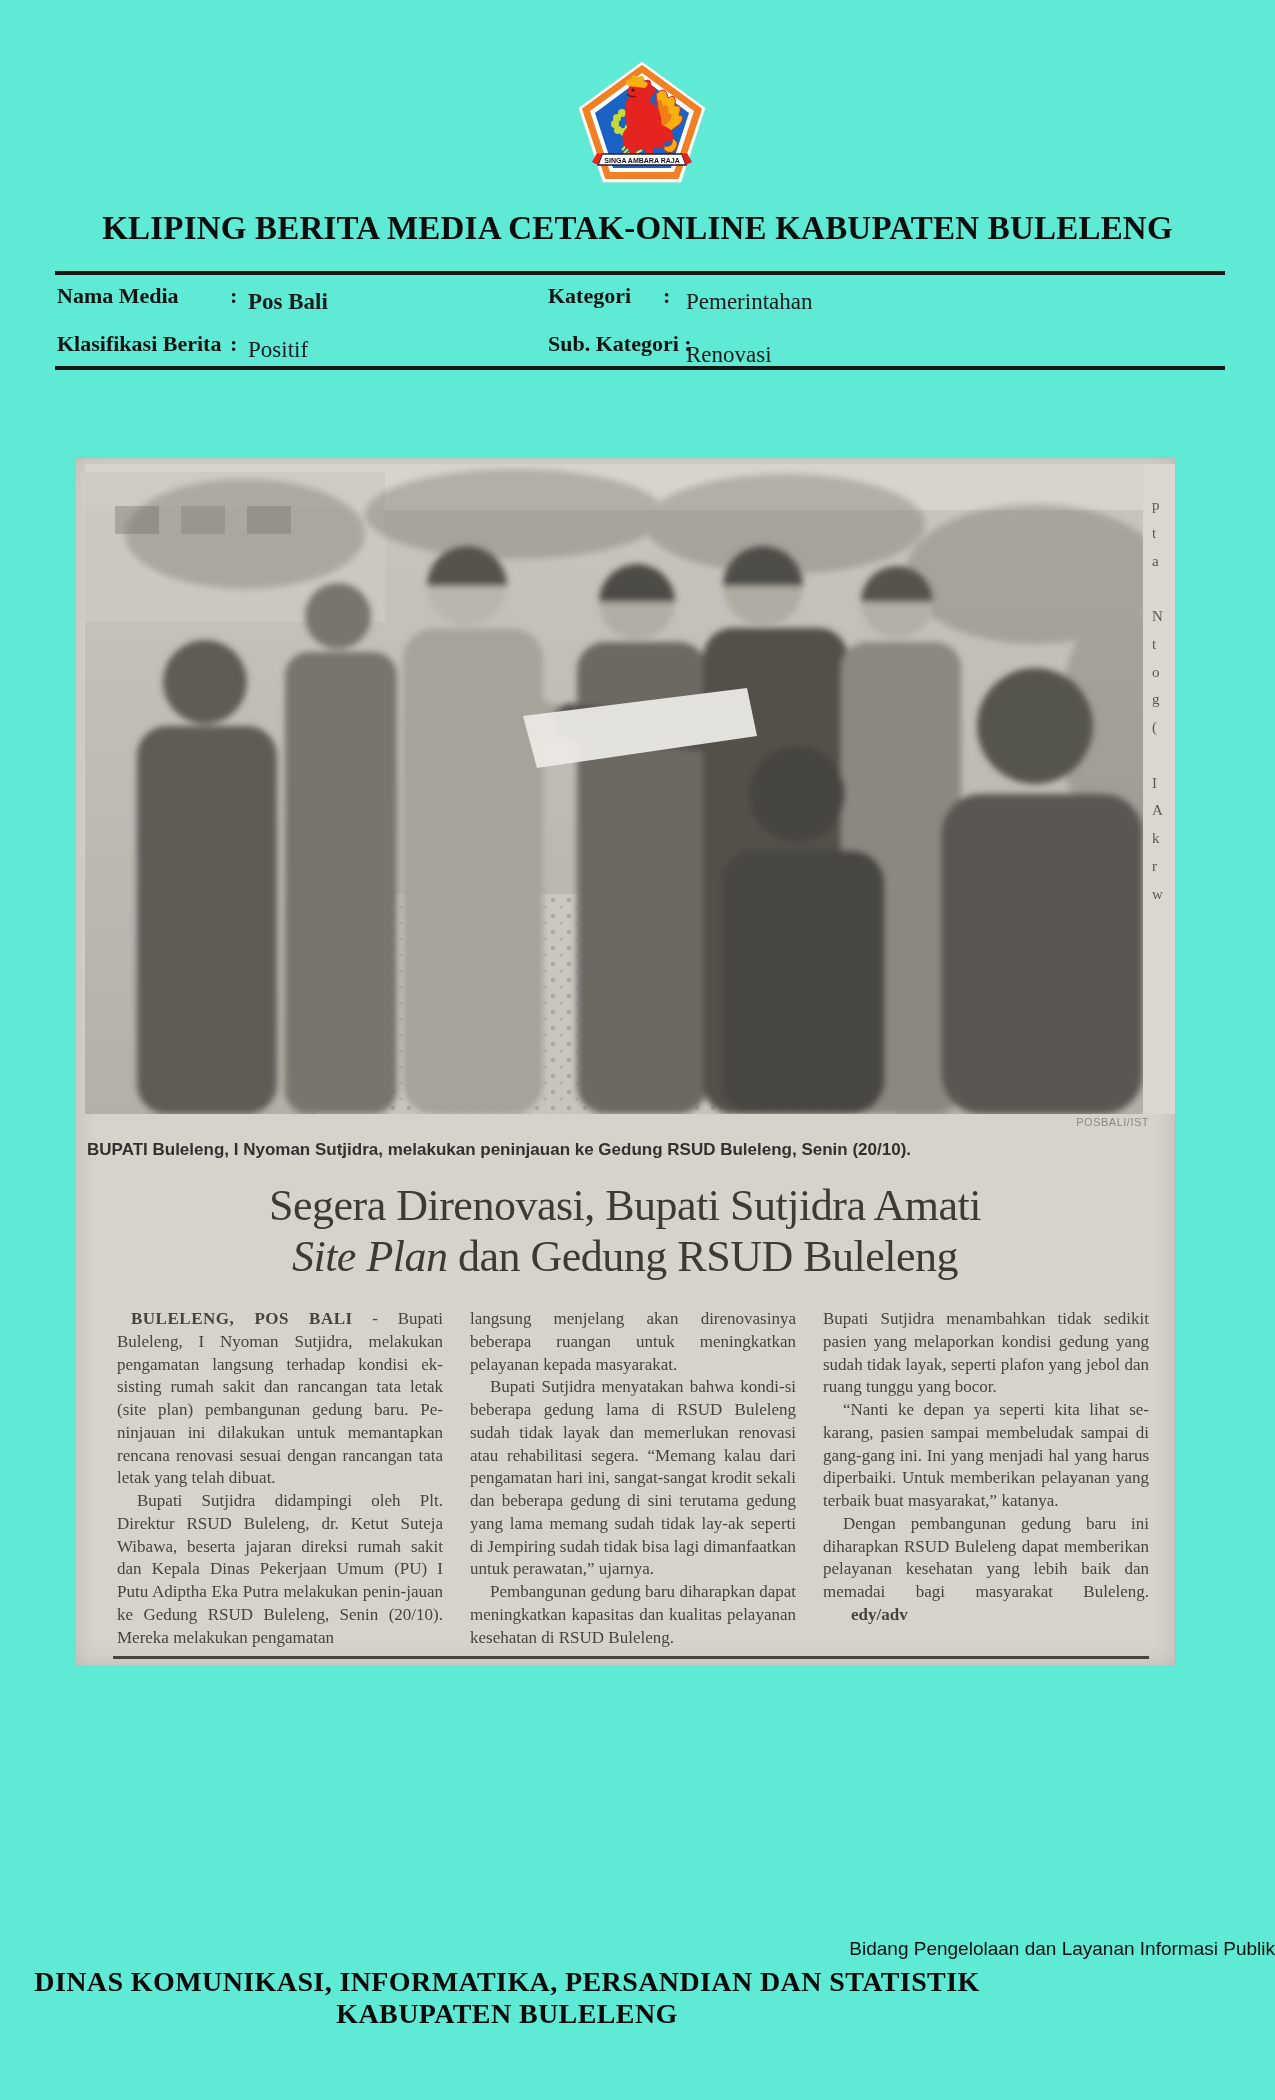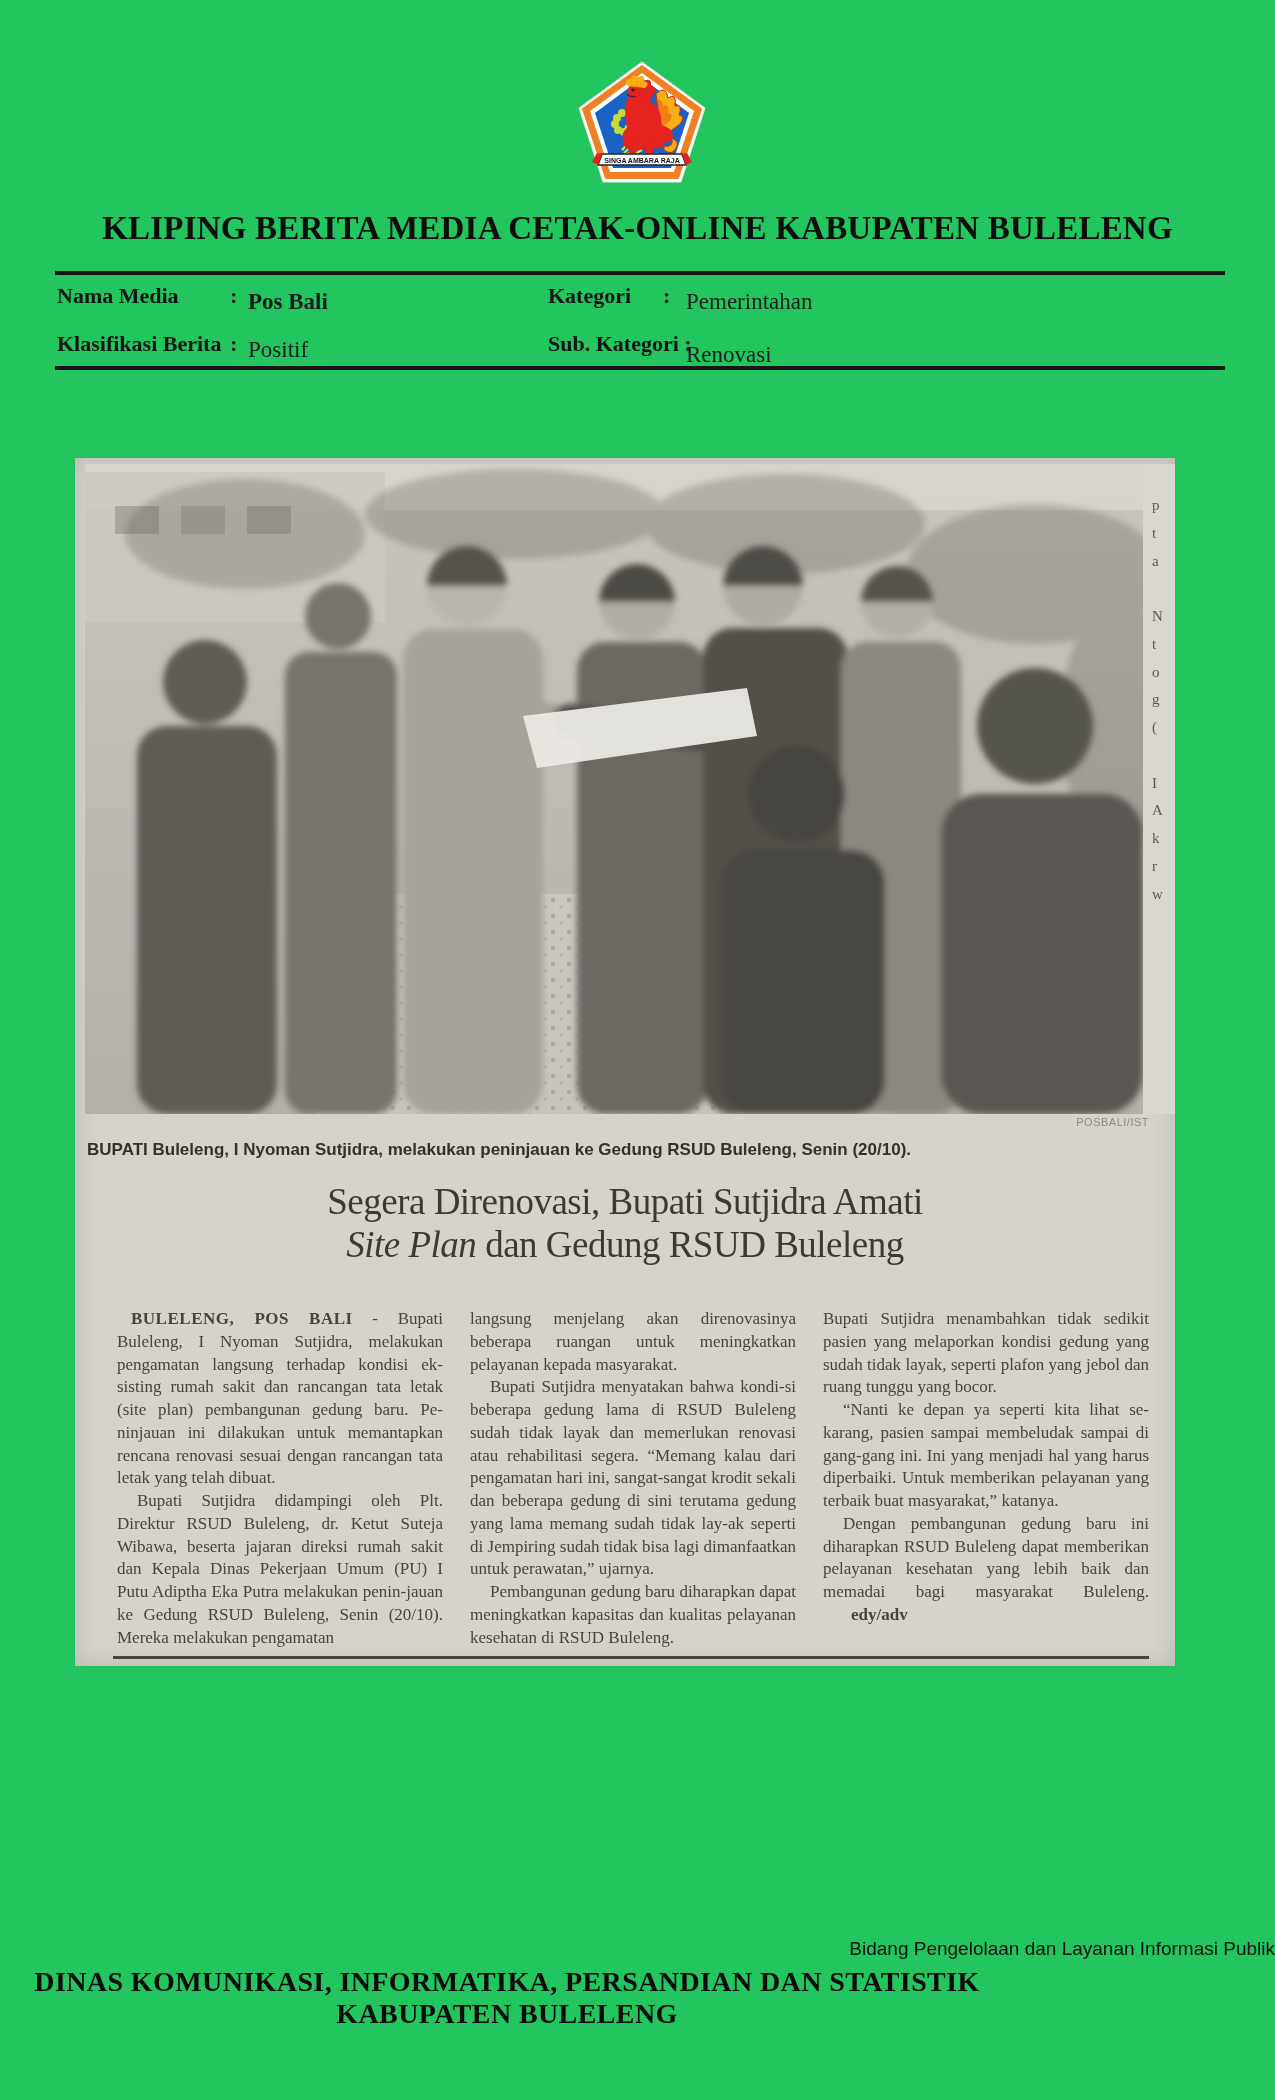--- a/index.html
+++ b/index.html
@@ -1,19 +1,19 @@
 <!DOCTYPE html>
 <html><head>
 <meta charset="utf-8">
 <style>
   * { margin:0; padding:0; box-sizing:border-box; }
   html,body { background:#ffffff; }
   .page {
     position:relative; width:1275px; height:2100px;
-    background:#22c55e; overflow:hidden;
+    background:#5eead4; overflow:hidden;
     font-family:"Liberation Serif", serif; color:#111;
   }
   
   .logo-box { position:absolute; left:572px; top:58px; width:140px; height:135px; }
   .doc-title {
     position:absolute; top:210px; left:0; width:1275px;
     text-align:center; font-size:33px; font-weight:bold;
     font-family:"Liberation Serif", serif; color:#0d0d0d; letter-spacing:0.2px;
   }
   .rule { position:absolute; left:55px; width:1170px; height:4px; background:#161616; }
@@ -42,21 +42,21 @@
     position:absolute; top:658px; right:26px; font-size:11px;
     font-family:"Liberation Sans", sans-serif; color:#8b8984; letter-spacing:.5px;
   }
   .caption {
     position:absolute; top:682px; left:12px; width:1050px;
     font-family:"Liberation Sans", sans-serif; font-weight:bold;
     font-size:17px; color:#32312d;
   }
   .headline {
     position:absolute; top:722px; left:0; width:1100px; text-align:center;
-    font-family:"Liberation Serif", serif; font-size:37px; line-height:1.17;
+    font-family:"Liberation Serif", serif; font-size:44px; line-height:1.17;
     color:#3b3a35; font-weight:500; letter-spacing:-0.5px;
   }
   .headline .it { font-style:italic; }
   .article {
     position:absolute; top:850px; left:42px; width:1032px;
     display:flex; justify-content:space-between;gap:24px;
   }
   .col { width:326px; font-size:17px; line-height:1.34; text-align:justify; color:#45443f; }
   .col p { margin:0; }
   .col p.ind { text-indent:20px; }

